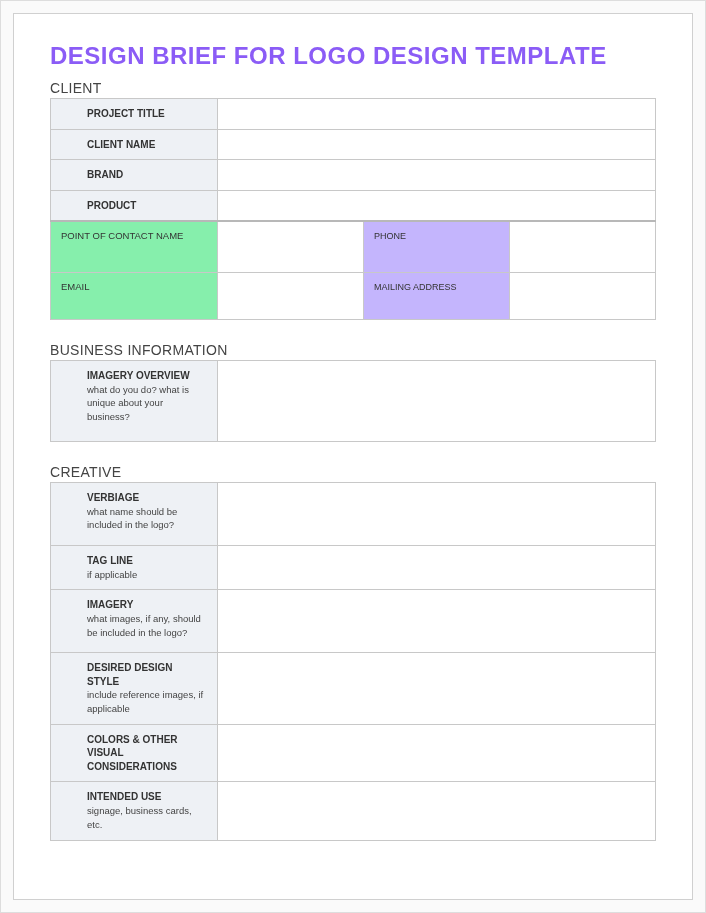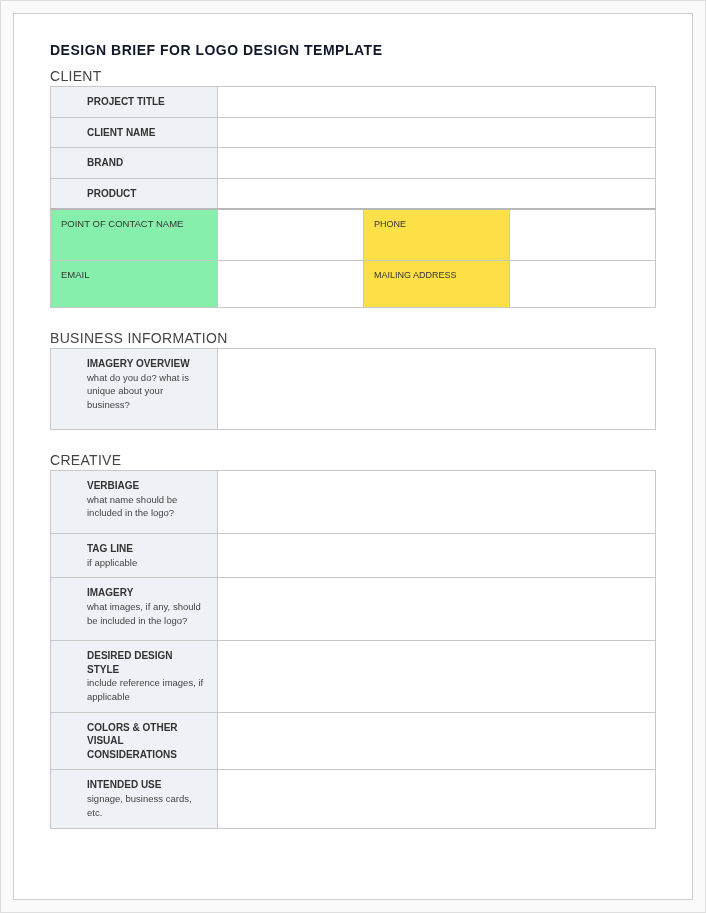--- a/index.html
+++ b/index.html
@@ -20,22 +20,22 @@
   }
   .page {
     width: 100%;
     height: 100%;
     background: #fff;
     border: 1px solid #d0d0d0;
     box-sizing: border-box;
     padding: 28px 36px 20px 36px;
   }
   .title {
-    color: #0f172a;
-    font-size: 14px;
+    color: #8b5cf6;
+    font-size: 24px;
     font-weight: bold;
     letter-spacing: 0.5px;
     margin-bottom: 10px;
   }
   .section-header {
     font-size: 14px;
     color: #444;
     margin-top: 8px;
     margin-bottom: 2px;
     letter-spacing: 0.3px;
@@ -70,21 +70,21 @@
   }
   .label-cell .label-desc,
   .label-cell-plain .label-desc {
     font-weight: normal;
     font-size: 9.5px;
     color: #444;
   }
   .mini-label {
     width: 55px;
     font-size: 9px;
-    background: #fde047;
+    background: #c4b5fd;
     text-align: left;
   }
   .thick-border {
     border-top: 2px solid #b8b8b8;
   }
   .section-gap {
     height: 14px;
   }
   .table-outer {
     border-right: 1px solid #c0c0c0;

